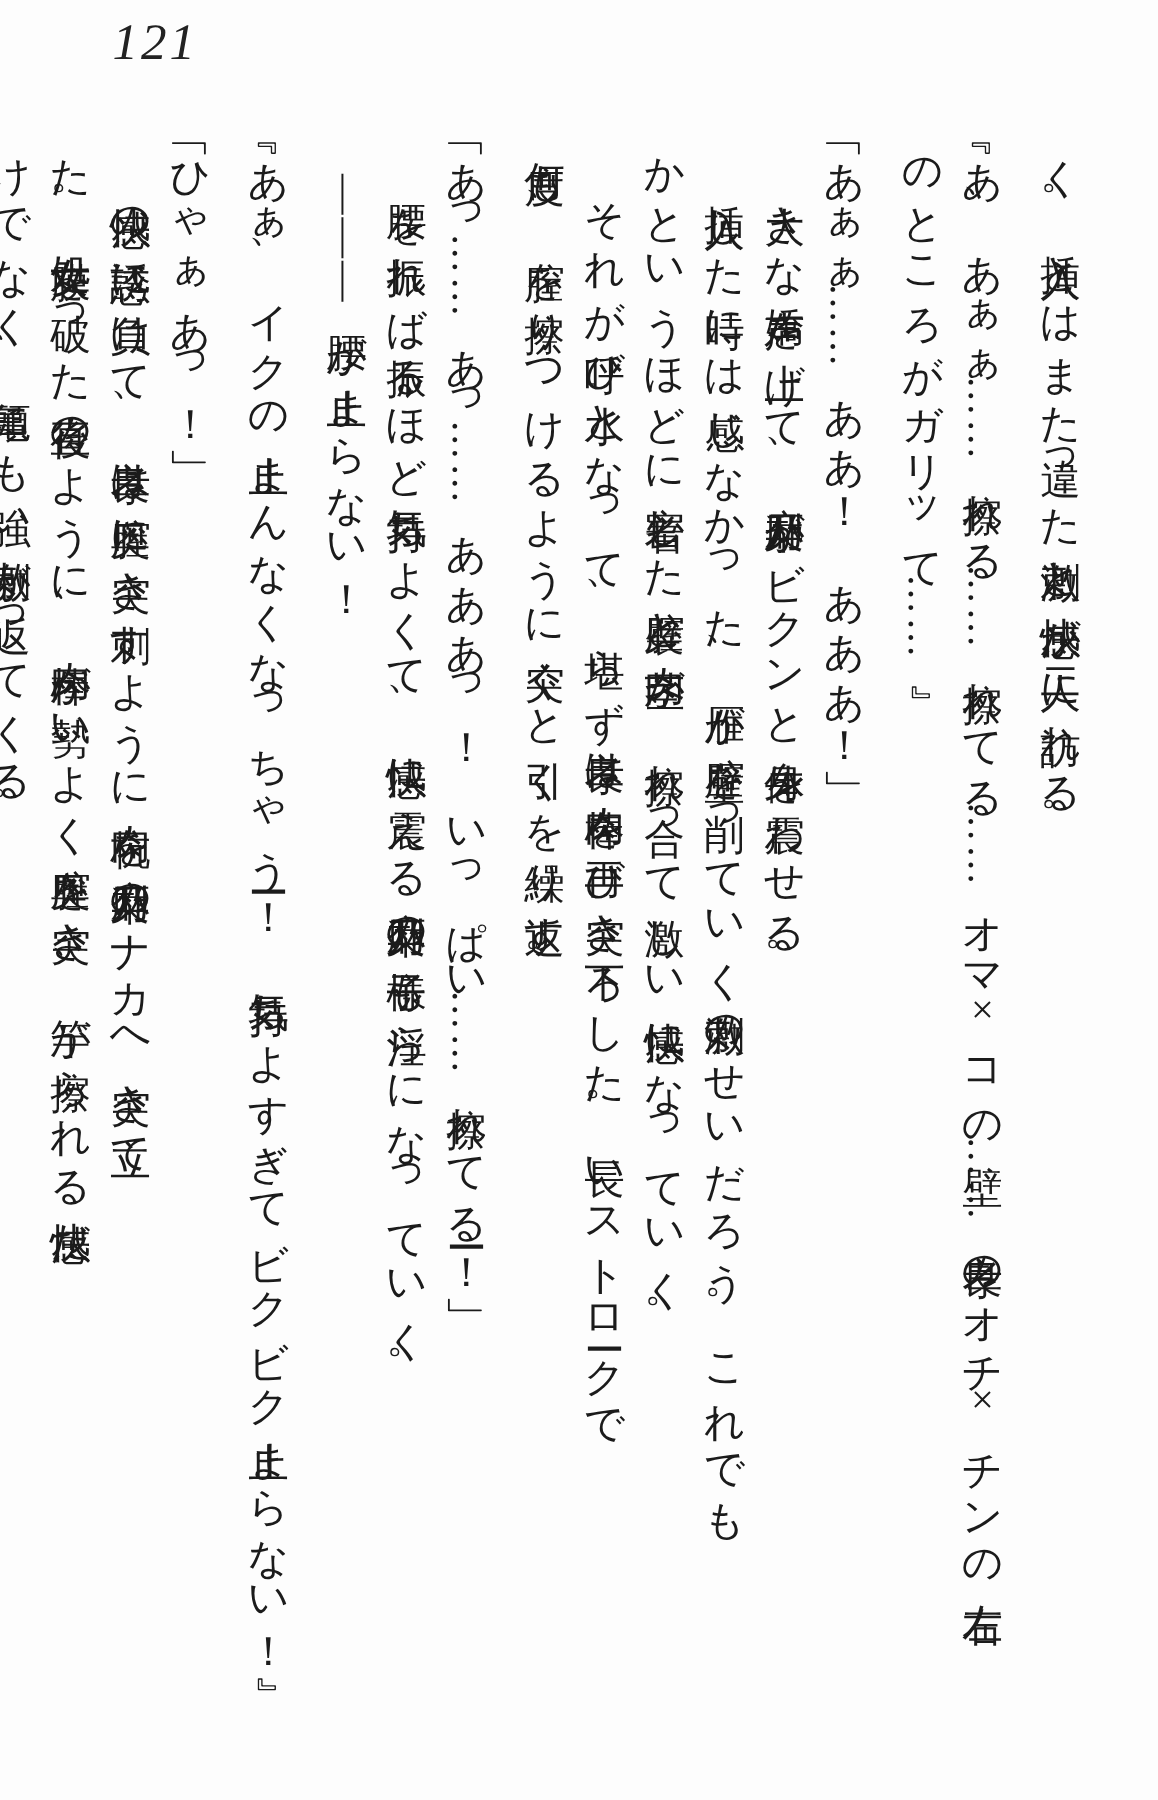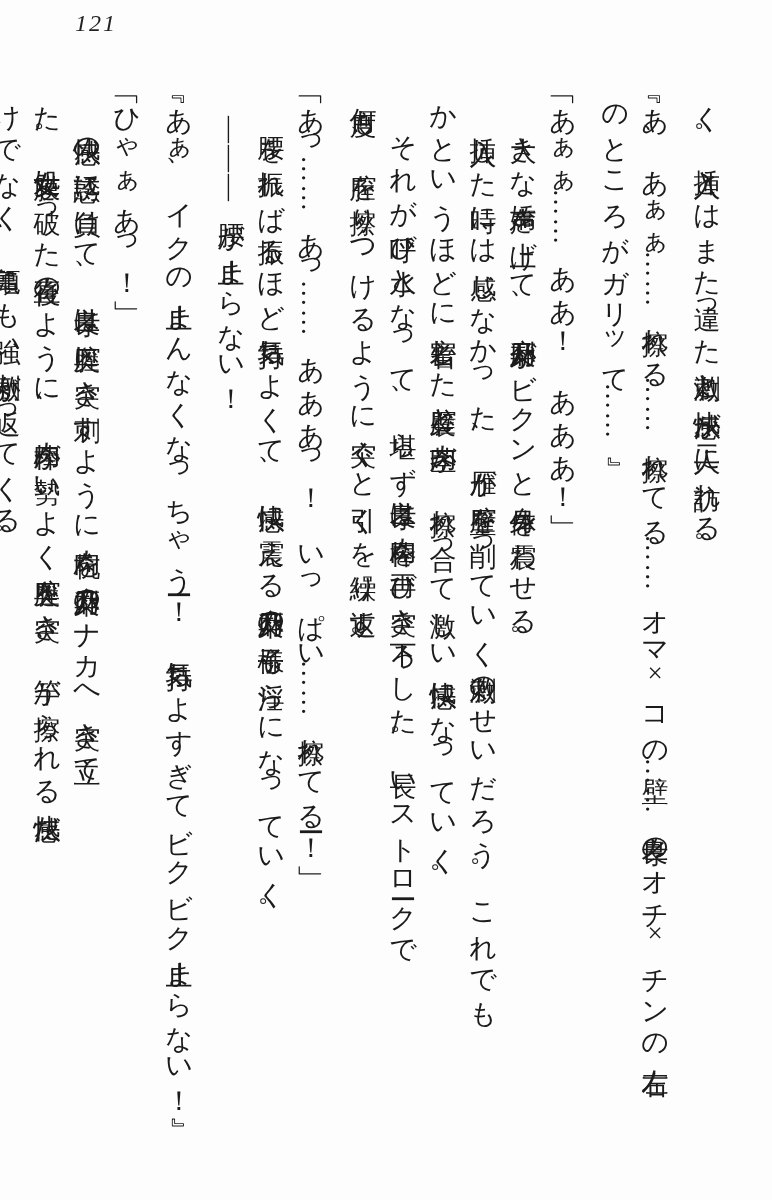--- a/index.html
+++ b/index.html
@@ -12,21 +12,21 @@
     position: relative;
     background: #fdfdfd;
     color: #1b1b1b;
     font-family: "Liberation Serif", "DejaVu Serif", serif;
     overflow: hidden;
   }
   .page-number {
     position: absolute;
     left: 75px;
     top: 10px;
-    font-size: 24px;
+    font-size: 34px;
     font-style: italic;
     letter-spacing: 2px;
     color: #222;
   }
   .text-area {
     position: absolute;
     top: 87px;
     right: 45px;
     height: 1108px;
     writing-mode: vertical-rl;

